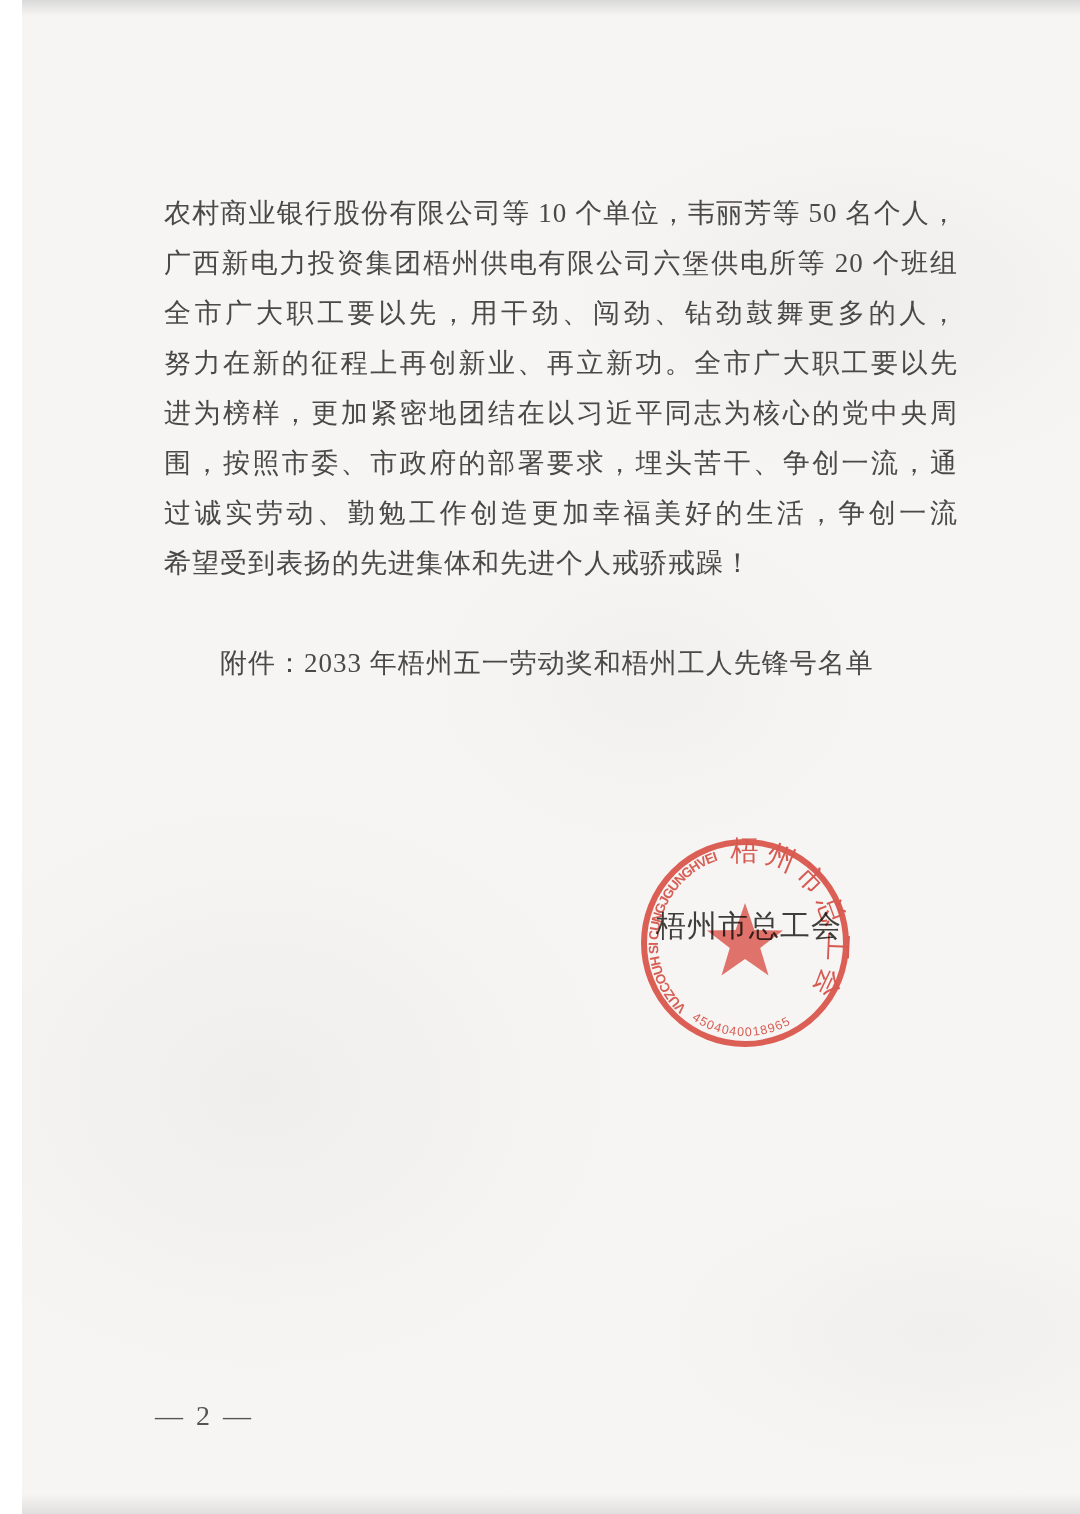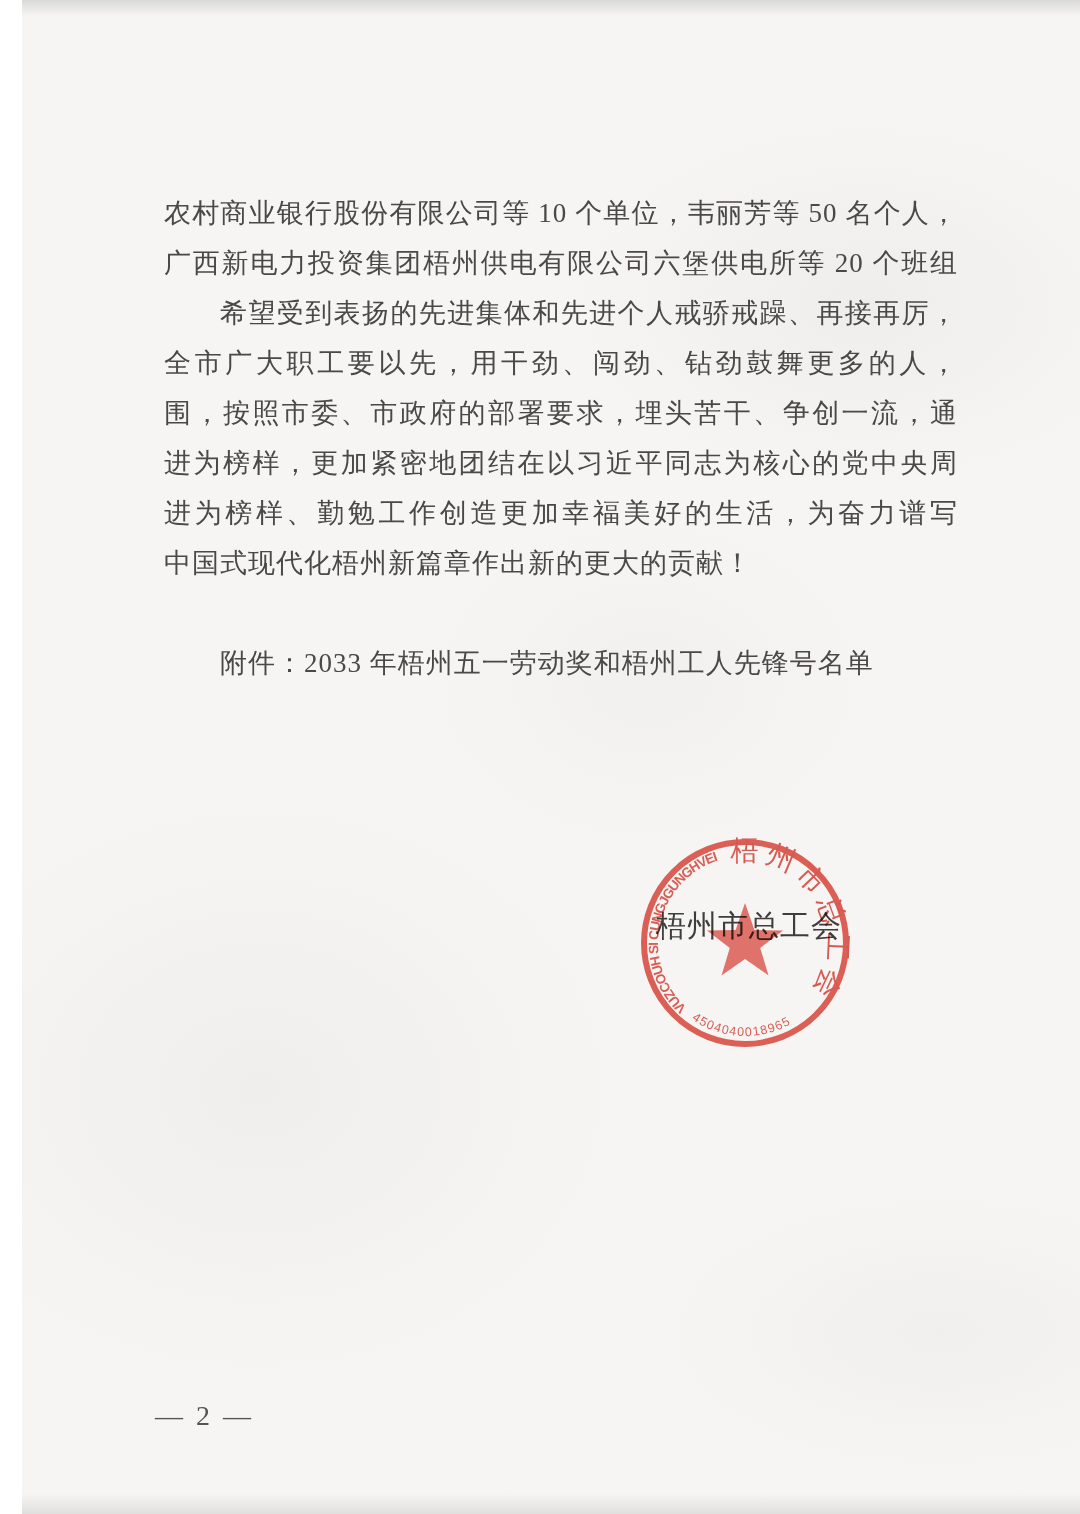--- a/index.html
+++ b/index.html
@@ -70,26 +70,26 @@
 </head>
 <body>
 
 <div class="page">
 
   <div class="edge-top"></div>
 
   <div class="body-text">
     <div class="line full">农村商业银行股份有限公司等 10 个单位，韦丽芳等 50 名个人，</div>
     <div class="line full">广西新电力投资集团梧州供电有限公司六堡供电所等 20 个班组</div>
-    <div class="line full indent">希望受到表扬的先进集体和先进个人戒骄戒躁、再接再厉，</div>
     <div class="line full">全市广大职工要以先，用干劲、闯劲、钻劲鼓舞更多的人，</div>
+    <div class="line full">努力在新的征程上再创新业、再立新功。全市广大职工要以先</div>
+    <div class="line full">进为榜样，更加紧密地团结在以习近平同志为核心的党中央周</div>
     <div class="line full">围，按照市委、市政府的部署要求，埋头苦干、争创一流，通</div>
-    <div class="line full">进为榜样，更加紧密地团结在以习近平同志为核心的党中央周</div>
-    <div class="line full">进为榜样、勤勉工作创造更加幸福美好的生活，为奋力谱写</div>
-    <div class="line">中国式现代化梧州新篇章作出新的更大的贡献！</div>
+    <div class="line full">过诚实劳动、勤勉工作创造更加幸福美好的生活，争创一流</div>
+    <div class="line">希望受到表扬的先进集体和先进个人戒骄戒躁！</div>
     <div class="spacer"></div>
     <div class="line indent">附件：2033 年梧州五一劳动奖和梧州工人先锋号名单</div>
   </div>
 
   <div class="signer">梧州市总工会</div>
 
   <svg class="seal" viewBox="0 0 230 230" xmlns="http://www.w3.org/2000/svg">
     <defs>
       <path id="arcLatin" d="M 56.8,179.6 A 87,87 0 0 1 92.5,31.0" fill="none"></path>
       <path id="arcCJK" d="M 100.6,33.3 A 83,83 0 0 1 180.4,166.1" fill="none"></path>

